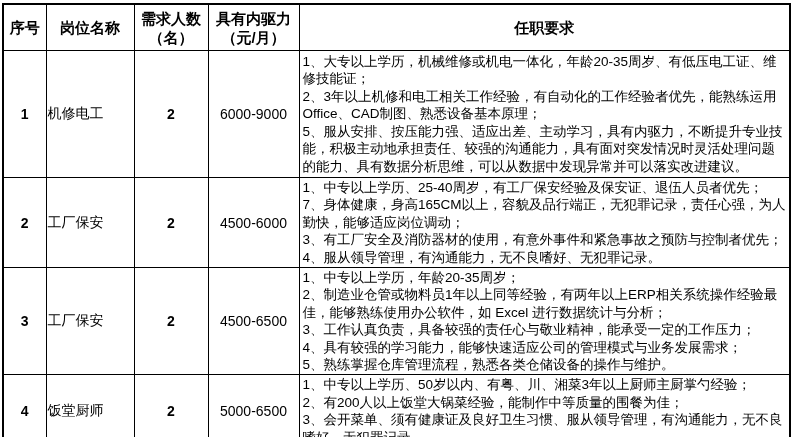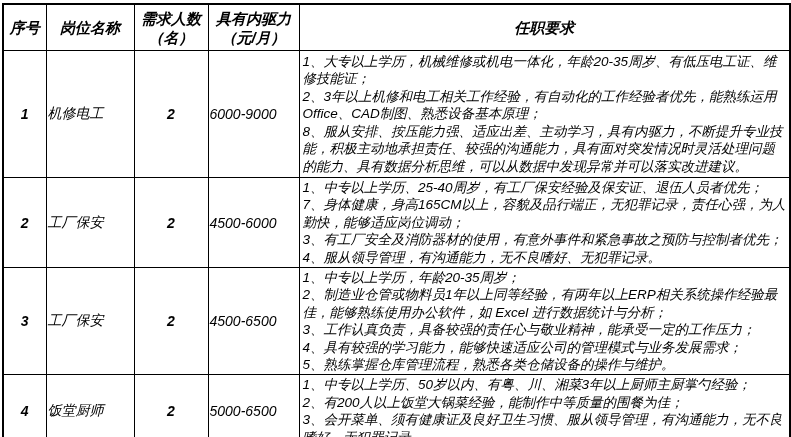--- a/index.html
+++ b/index.html
@@ -7,21 +7,20 @@
     padding: 0;
     background: #ffffff;
     font-family: "Liberation Sans", sans-serif;
   }
   .page {
     position: relative;
     width: 791px;
     height: 437px;
     background: #ffffff;
     overflow: hidden;
-    font-style: italic;
   }
   table.jobs {
     border-collapse: collapse;
     table-layout: fixed;
     width: 787px;
     margin: 3px 0 0 2px;
     border: 2px solid #000000;
   }
   table.jobs th, table.jobs td {
     border: 1px solid #000000;
@@ -48,20 +47,21 @@
     font-size: 14px;
   }
   td.c-head {
     text-align: center;
     vertical-align: middle;
     font-size: 14px;
     font-weight: bold;
     color: #ff0000;
   }
   td.c-sal {
+    text-align: center;
     vertical-align: middle;
     font-size: 14px;
   }
   td.c-req {
     text-align: left;
     vertical-align: middle;
     font-size: 13.5px;
     line-height: 17.4px;
     padding: 1px 3px;
   }
@@ -108,21 +108,21 @@
     </thead>
     <tbody>
       <tr class="r1">
         <td class="c-no">1</td>
         <td class="c-pos">机修电工</td>
         <td class="c-head">2</td>
         <td class="c-sal">6000-9000</td>
         <td class="c-req">
           <div>1、大专以上学历，机械维修或机电一体化，年龄20-35周岁、有低压电工证、维修技能证；</div>
           <div>2、3年以上机修和电工相关工作经验，有自动化的工作经验者优先，能熟练运用Office、CAD制图、熟悉设备基本原理；</div>
-          <div>8、服从安排、按压能力强、适应出差、主动学习，具有内驱力，不断提升专业技能，积极主动地承担责任、较强的沟通能力，具有面对突发情况时灵活处理问题的能力、具有数据分析思维，可以从数据中发现异常并可以落实改进建议。</div>
+          <div>5、服从安排、按压能力强、适应出差、主动学习，具有内驱力，不断提升专业技能，积极主动地承担责任、较强的沟通能力，具有面对突发情况时灵活处理问题的能力、具有数据分析思维，可以从数据中发现异常并可以落实改进建议。</div>
         </td>
       </tr>
       <tr class="r2">
         <td class="c-no">2</td>
         <td class="c-pos">工厂保安</td>
         <td class="c-head">2</td>
         <td class="c-sal">4500-6000</td>
         <td class="c-req">
           <div>1、中专以上学历、25-40周岁，有工厂保安经验及保安证、退伍人员者优先；</div>
           <div>7、身体健康，身高165CM以上，容貌及品行端正，无犯罪记录，责任心强，为人勤快，能够适应岗位调动；</div>

